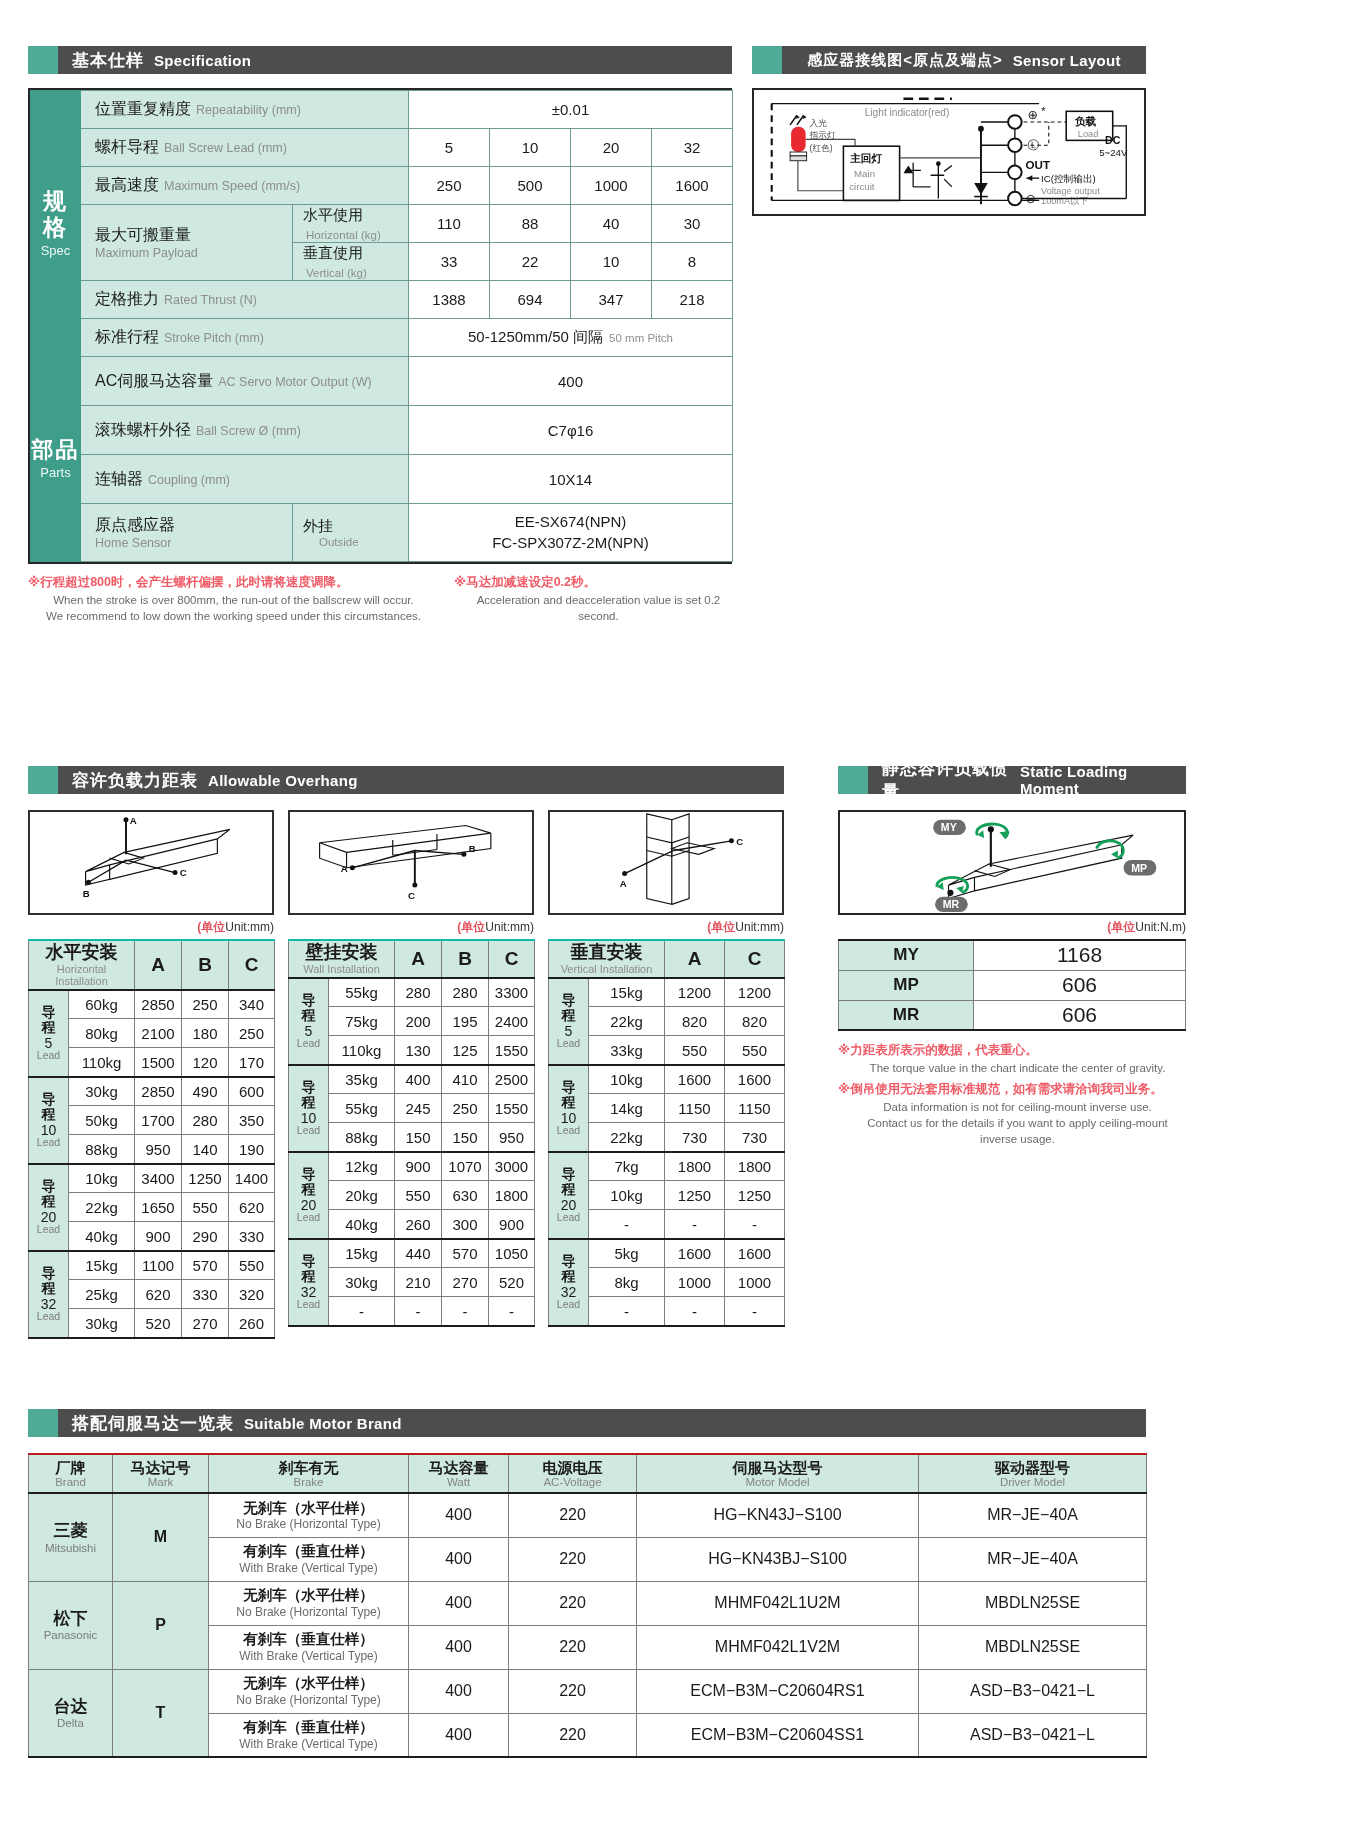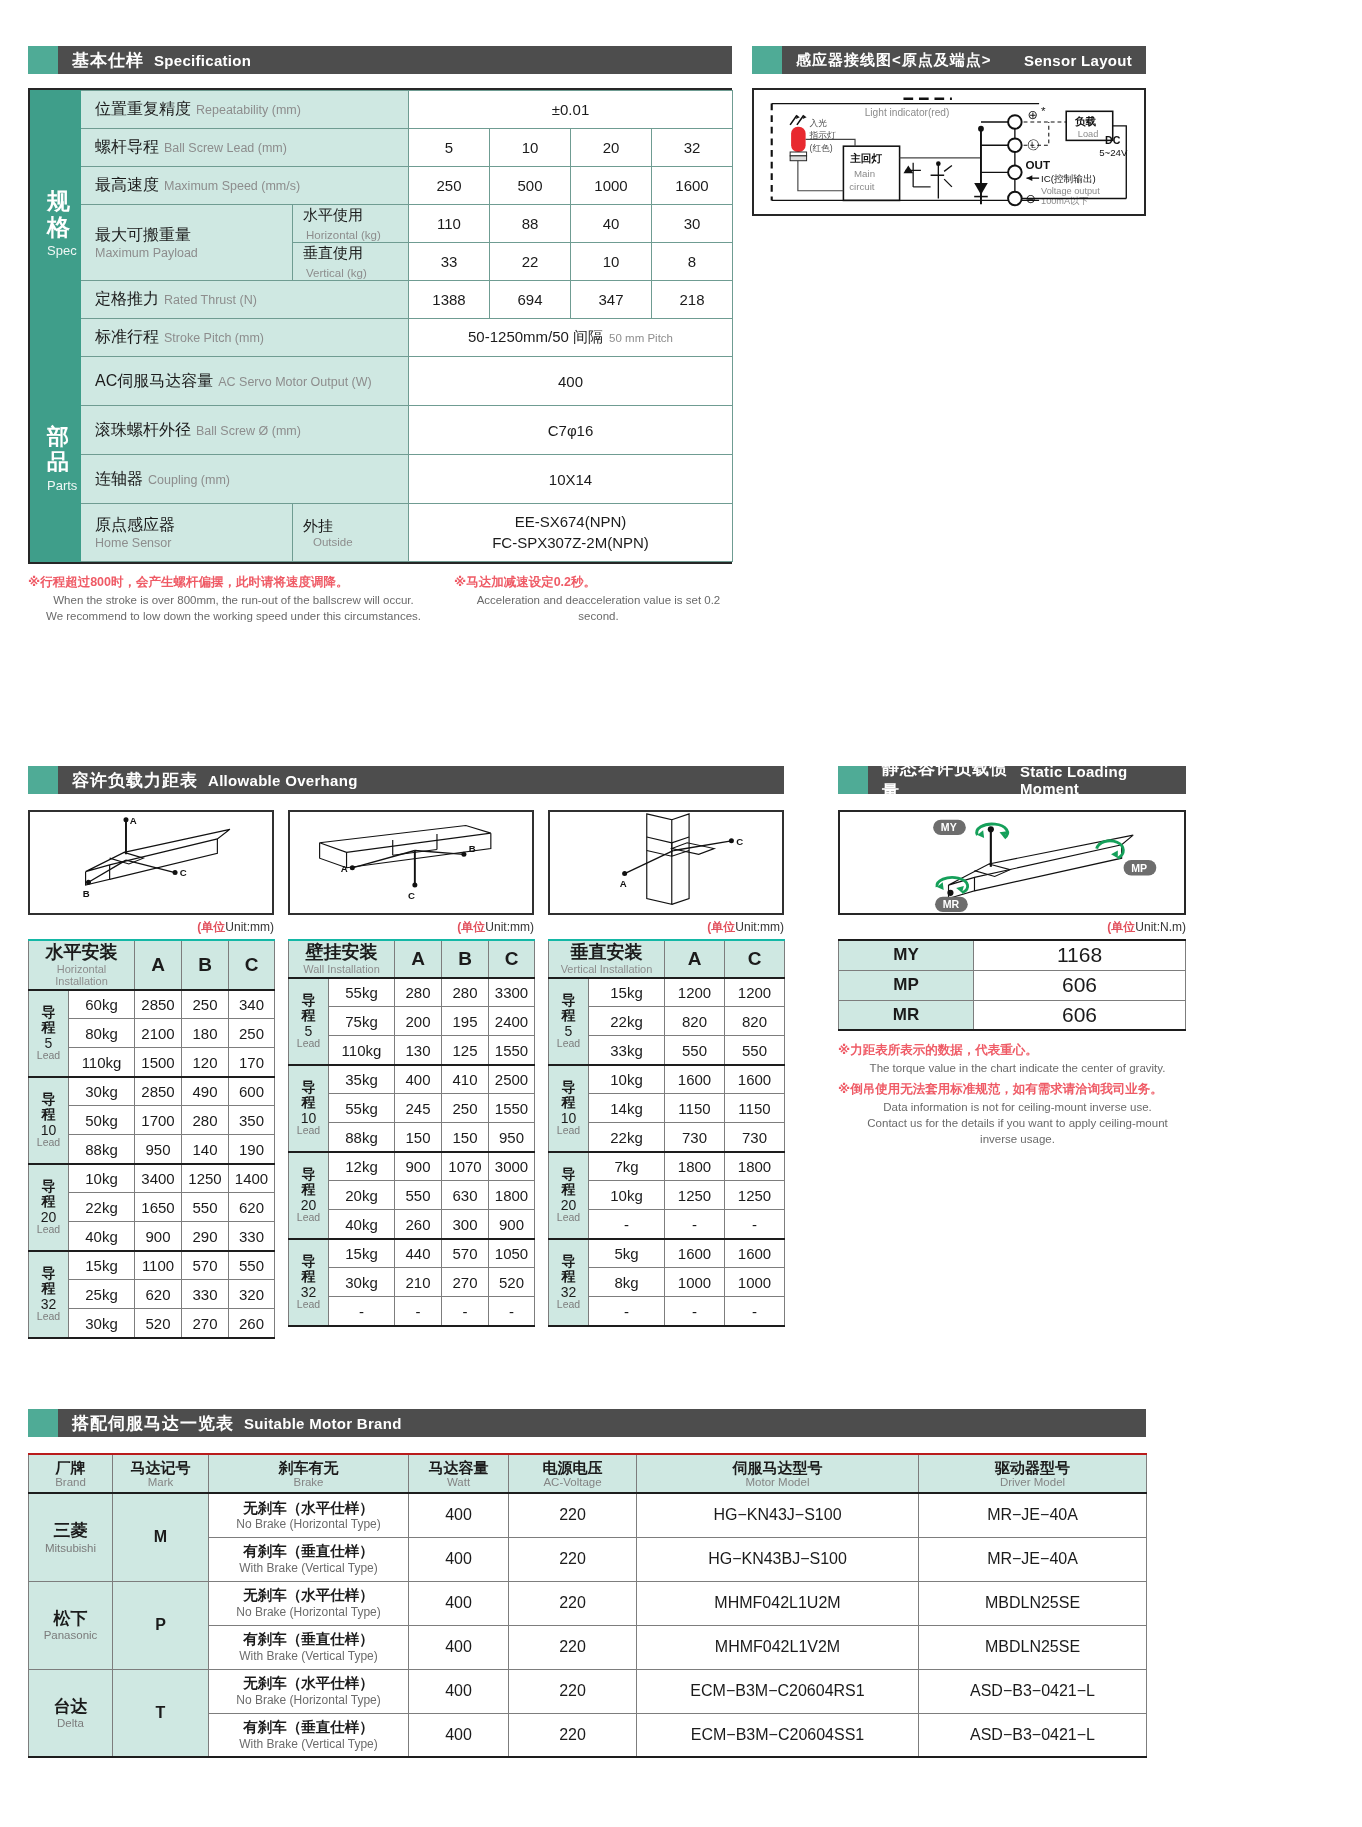--- a/index.html
+++ b/index.html
@@ -16,38 +16,38 @@
 
   
   .bar { display:flex; align-items:stretch; height:28px; }
   .bar .swatch { width:30px; background:#4fab96; flex:0 0 30px; }
   .bar .barbody {
     flex:1 1 auto; background:#4d4d4d; color:#fff;
     display:flex; align-items:center; padding-left:14px; gap:10px;
   }
   .bar .cn { font-size:17px; font-weight:bold; letter-spacing:1px; }
   .bar .en { font-size:15px; font-weight:bold; letter-spacing:.3px; }
-  .bar.right .barbody { justify-content:space-between; padding-right:14px; }
+  .bar.right .barbody { justify-content:center; padding-right:14px; }
 
   
   table { border-collapse:collapse; }
   .tealcell { background:#cfe8e2; }
   .specwrap { border:2px solid #262626; }
 
   
   #spec-table { width:100%; table-layout:fixed; }
   #spec-table td {
     border:1px solid #6f9c92;
     height:38px; padding:0 8px;
     font-size:15px; text-align:center; vertical-align:middle;
   }
   .sideband {
     background:#3f9e8a; color:#fff; width:50px;
     border:1px solid #3f9e8a !important;
-    vertical-align:middle; text-align:center; padding:4px 16px !important;
+    vertical-align:middle; text-align:center; padding:4px 0 !important;
   }
   .sideband .sb-cn { font-size:23px; font-weight:bold; line-height:1.12; letter-spacing:2px; }
   .sideband .sb-en { font-size:13px; opacity:.92; margin-top:3px; }
   .lbl { text-align:left !important; padding-left:14px !important; }
   .lbl .cn { font-size:16px; color:#1b1b1b; }
   .lbl .en { font-size:12.5px; color:#8d8d8d; margin-left:5px; }
   .valcell { background:#fff; font-size:16px; }
   .sub-lbl { text-align:left !important; padding-left:10px !important; }
   .sub-lbl .cn { font-size:15px; }
   .sub-lbl .en { font-size:11.5px; color:#8d8d8d; margin-left:3px; }
@@ -228,21 +228,21 @@
           </td>
           <td class="valcell" colspan="4">10X14</td>
         </tr>
         <tr>
           <td class="tealcell lbl" style="height:58px;">
             <div class="cn">原点感应器</div>
             <div class="en" style="margin-left:0; display:block;">Home Sensor</div>
           </td>
           <td class="tealcell sub-lbl">
             <div class="cn">外挂</div>
-            <div class="en" style="margin-left:10px; display:block;">Outside</div>
+            <div class="en" style="margin-left:16px; display:block;">Outside</div>
           </td>
           <td class="valcell stacked2" colspan="4">
             <div>EE-SX674(NPN)</div>
             <div>FC-SPX307Z-2M(NPN)</div>
           </td>
         </tr>
       </tbody>
     </table>
     </div>
 

